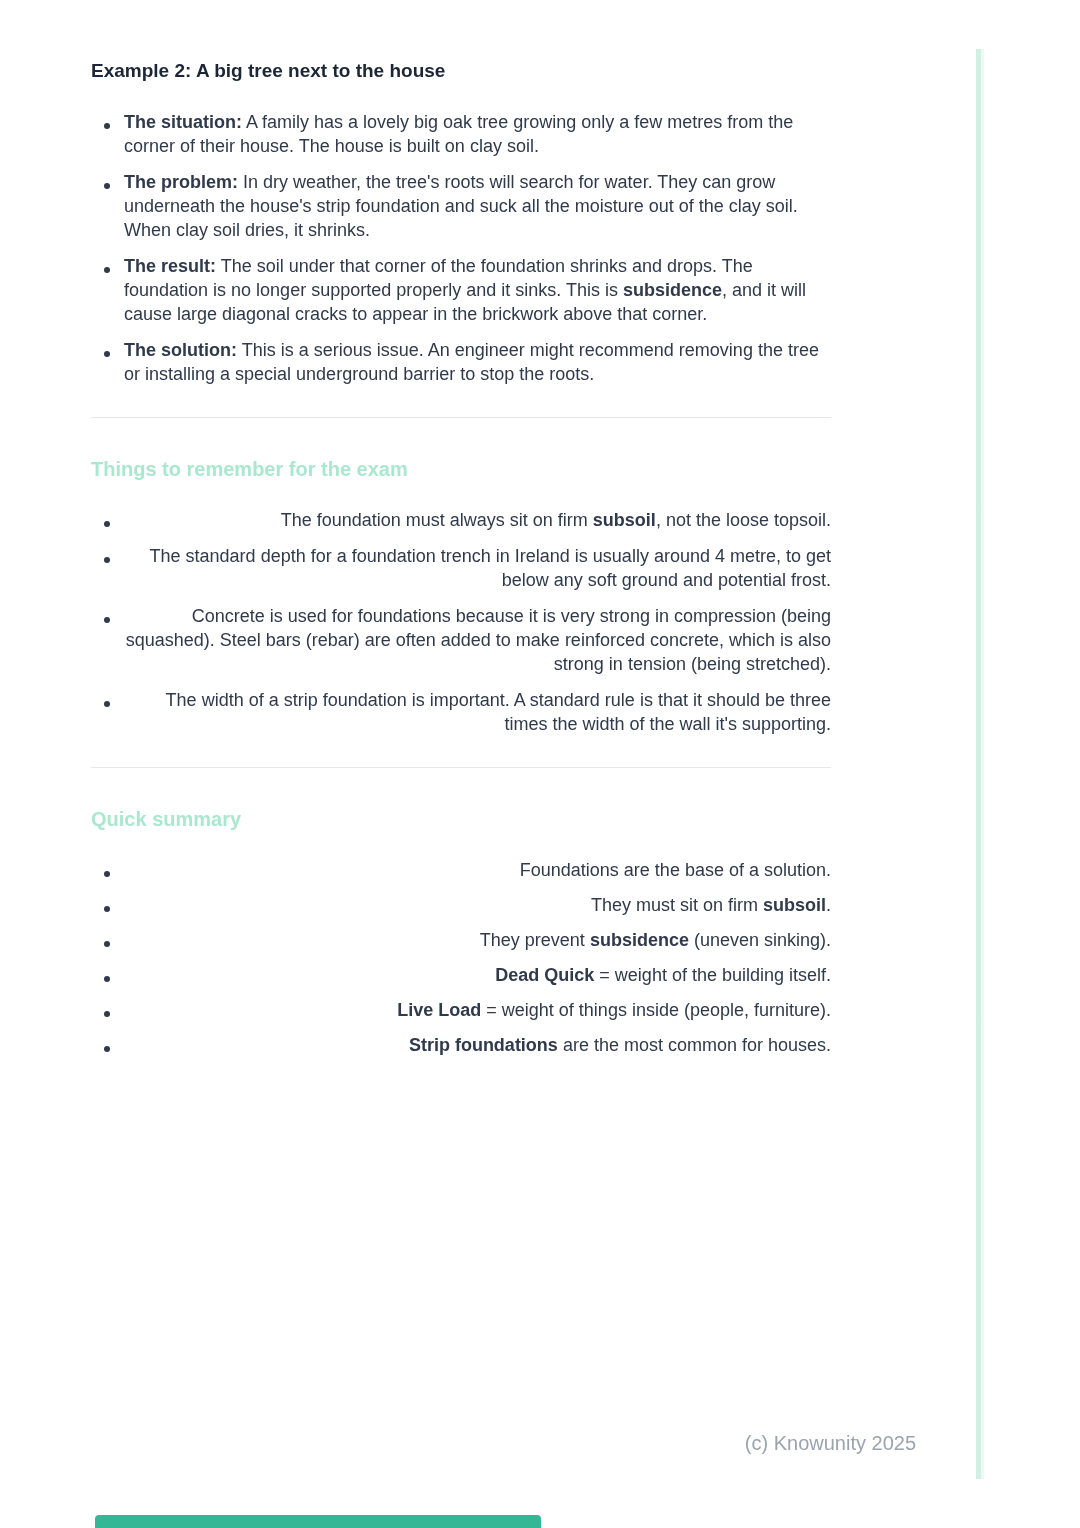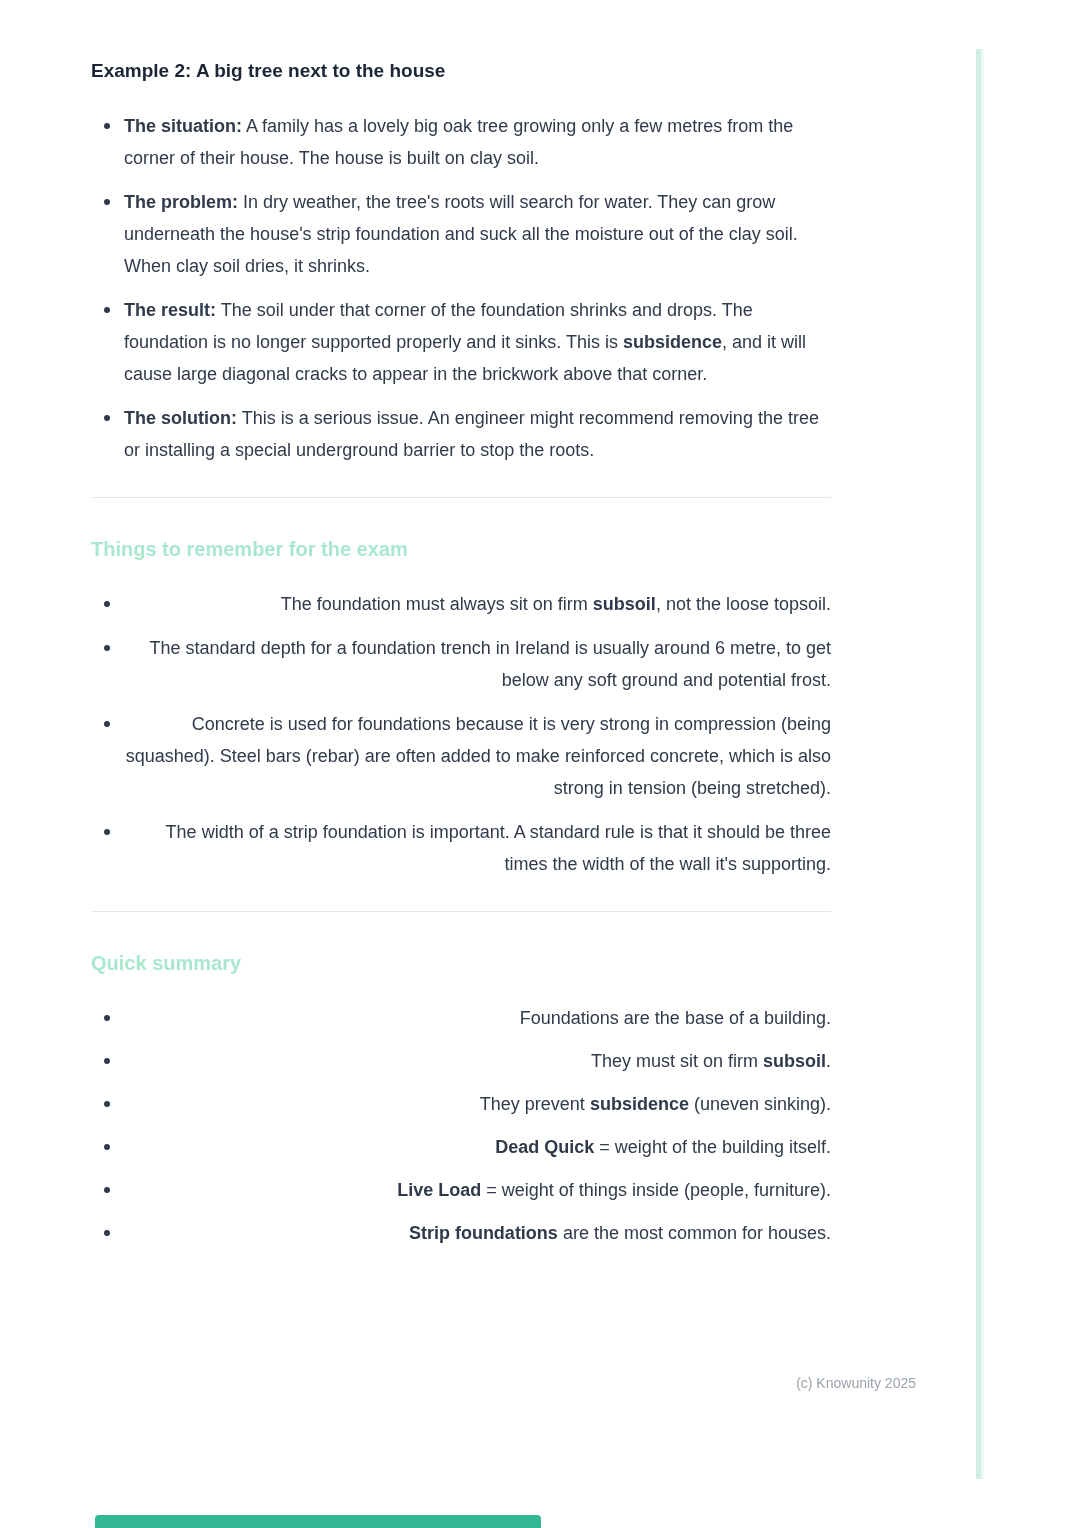--- a/index.html
+++ b/index.html
@@ -31,21 +31,21 @@
   ul.bullets {
     list-style: none;
     margin: 26px 0 0 0;
     padding: 0;
   }
   ul.bullets li {
     position: relative;
     padding-left: 33px;
     margin-bottom: 12px;
     font-size: 18px;
-    line-height: 32px;
+    line-height: 24px;
     color: var(--body-text, #303a4b);
   }
   ul.bullets li::before {
     content: "";
     position: absolute;
     left: 13px;
     top: 13px;
     width: 6px;
     height: 6px;
     border-radius: 50%;
@@ -64,23 +64,23 @@
   h1.mint-heading {
     margin: 33px 0 0 0;
     font-size: 20px;
     line-height: 36px;
     font-weight: bold;
     color: var(--accent-mint, #a9e8cf);
   }
   ul.bullets.after-heading { margin-top: 21px; text-align: right; }
   .footer {
     position: absolute;
-    top: 1374px;
+    top: 1434px;
     right: 68px;
-    font-size: 14px;
+    font-size: 20px;
     line-height: 18px;
     color: var(--footer-gray, #9ba3ae);
     z-index: 3;
   }
   .edge-wash {
     position: absolute;
     left: 981px;
     top: 49px;
     width: 51px;
     height: 1430px;
@@ -122,31 +122,31 @@
         <li><strong>The result:</strong> The soil under that corner of the foundation shrinks and drops. The foundation is no longer supported properly and it sinks. This is <strong>subsidence</strong>, and it will cause large diagonal cracks to appear in the brickwork above that corner.</li>
         <li><strong>The solution:</strong> This is a serious issue. An engineer might recommend removing the tree or installing a special underground barrier to stop the roots.</li>
       </ul>
 
     <hr class="divider">
 
     <h1 class="mint-heading">Things to remember for the exam</h1>
 
     <ul class="bullets after-heading">
         <li>The foundation must always sit on firm <strong>subsoil</strong>, not the loose topsoil.</li>
-        <li>The standard depth for a foundation trench in Ireland is usually around 6 metre, to get below any soft ground and potential frost.</li>
+        <li>The standard depth for a foundation trench in Ireland is usually around 4 metre, to get below any soft ground and potential frost.</li>
         <li>Concrete is used for foundations because it is very strong in compression (being squashed). Steel bars (rebar) are often added to make reinforced concrete, which is also strong in tension (being stretched).</li>
         <li>The width of a strip foundation is important. A standard rule is that it should be three times the width of the wall it's supporting.</li>
       </ul>
 
     <hr class="divider">
 
     <h1 class="mint-heading">Quick summary</h1>
 
     <ul class="bullets tight after-heading">
-        <li>Foundations are the base of a building.</li>
+        <li>Foundations are the base of a solution.</li>
         <li>They must sit on firm <strong>subsoil</strong>.</li>
         <li>They prevent <strong>subsidence</strong> (uneven sinking).</li>
         <li><strong>Dead Quick</strong> = weight of the building itself.</li>
         <li><strong>Live Load</strong> = weight of things inside (people, furniture).</li>
         <li><strong>Strip foundations</strong> are the most common for houses.</li>
       </ul>
 
   </div>
 
   <div class="edge-wash"></div>

